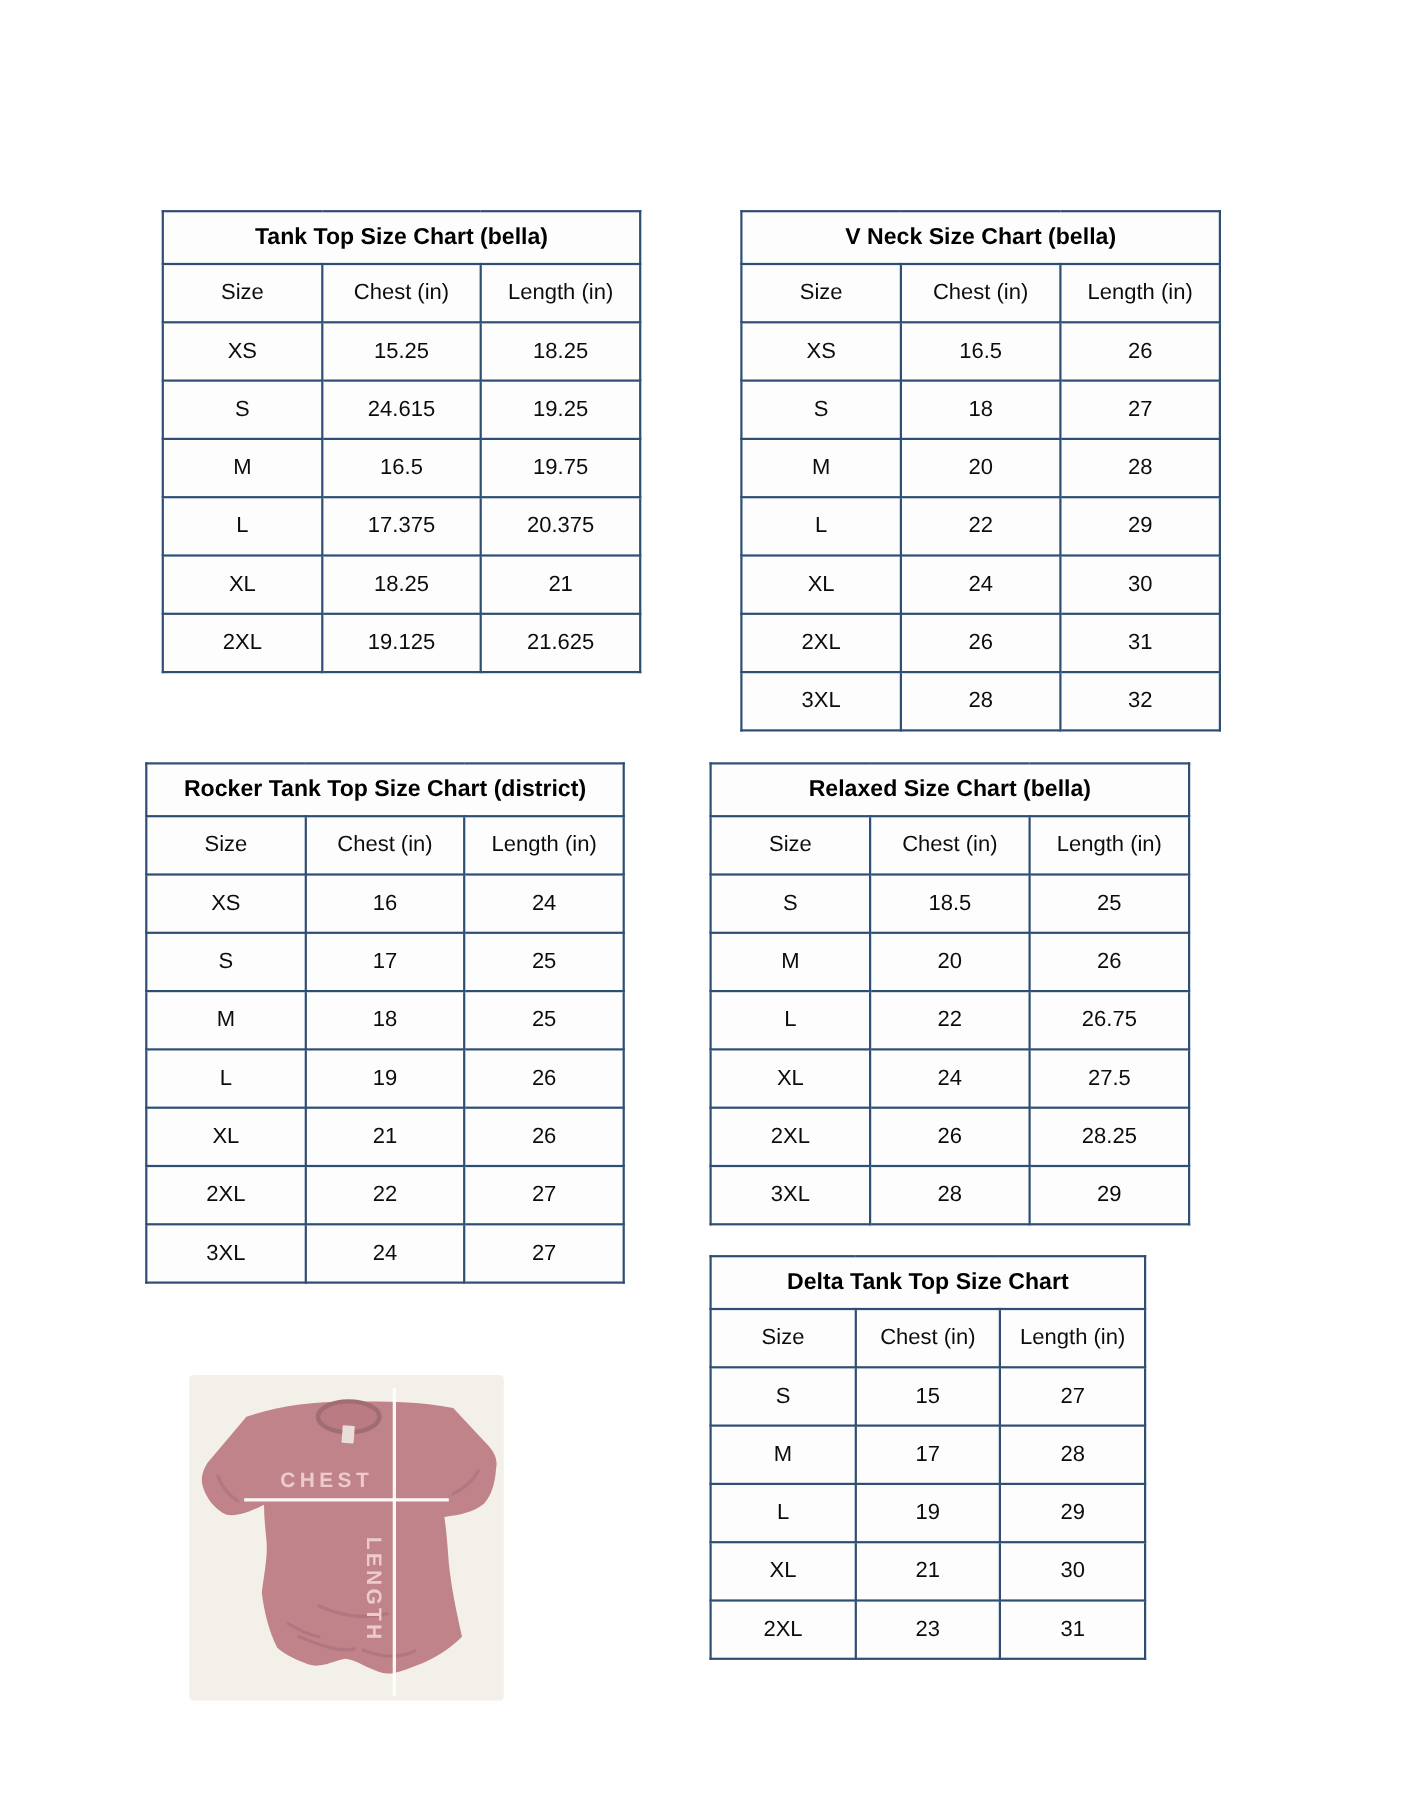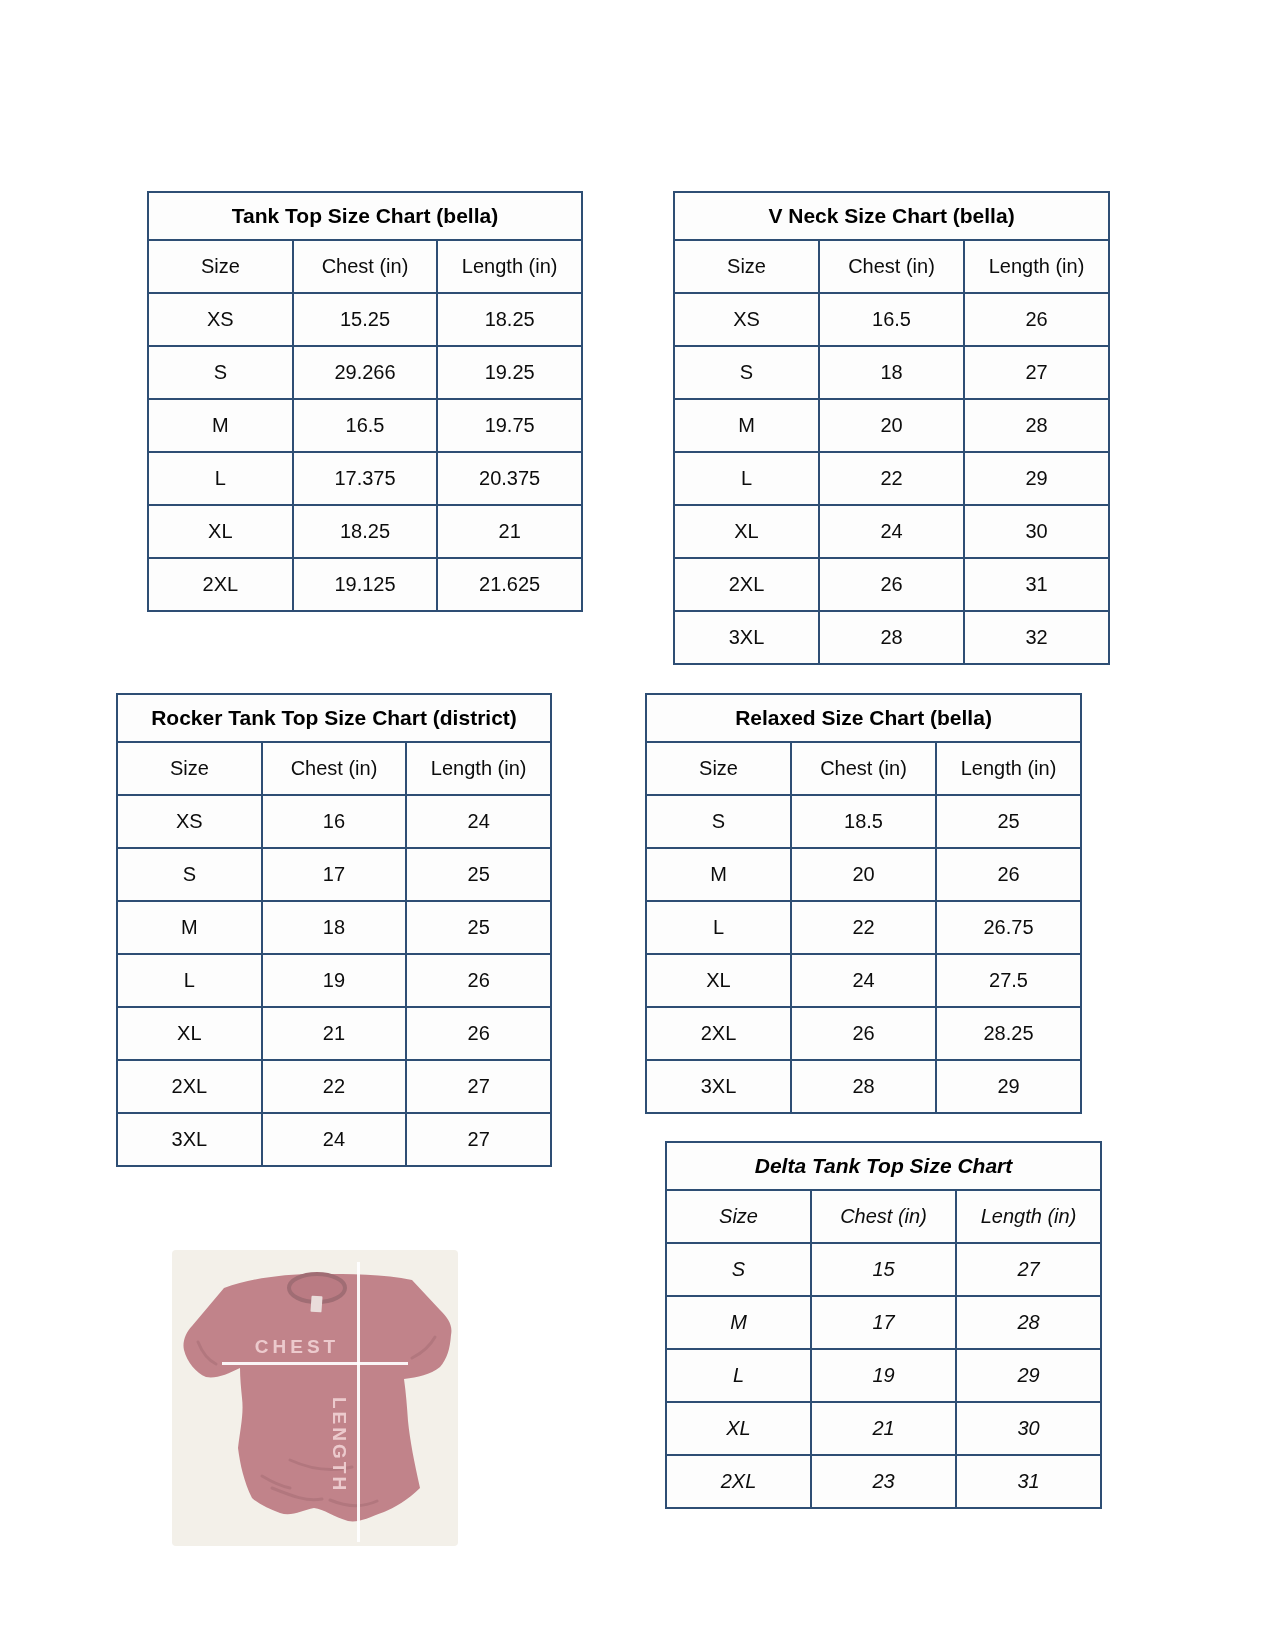--- a/index.html
+++ b/index.html
@@ -7,23 +7,23 @@
     position:relative;
     width:1275px;
     height:1650px;
     background:#ffffff;
     font-family:"Liberation Sans", sans-serif;
     overflow:hidden;
   }
   .tblwrap{position:absolute;}
   .t0{left:132px;top:191px;width:436px;padding-left:15px;}
   .t1{left:645px;top:191px;width:437px;padding-left:28px;}
-  .t2{left:116px;top:693px;width:436px;}
+  .t2{left:132px;top:693px;width:436px;}
   .t3{left:645px;top:693px;width:437px;}
-  .t4{left:665px;top:1141px;width:437px;font-style:italic;}
+  .t4{left:645px;top:1141px;width:397px;}
   table{
     width:100%;
     border-collapse:collapse;
     table-layout:fixed;
     color:#0c0c0c;
     background:#ffffff;
   }
   th,td{
     border:2px solid #2e4e74;
     text-align:center;
@@ -100,21 +100,21 @@
             <th class="col">Chest (in)</th>
             <th class="col">Length (in)</th>
           </tr>
           <tr>
             <td>XS</td>
             <td>15.25</td>
             <td>18.25</td>
           </tr>
           <tr>
             <td>S</td>
-            <td>29.266</td>
+            <td>24.615</td>
             <td>19.25</td>
           </tr>
           <tr>
             <td>M</td>
             <td>16.5</td>
             <td>19.75</td>
           </tr>
           <tr>
             <td>L</td>
             <td>17.375</td>

